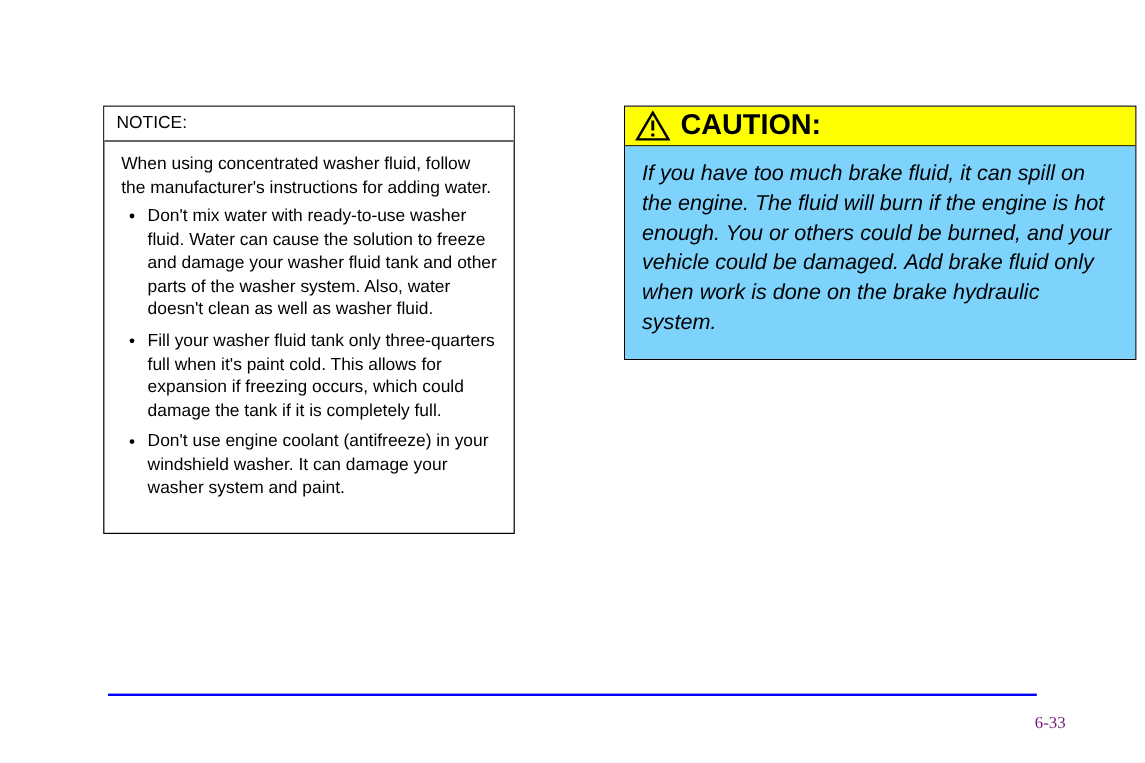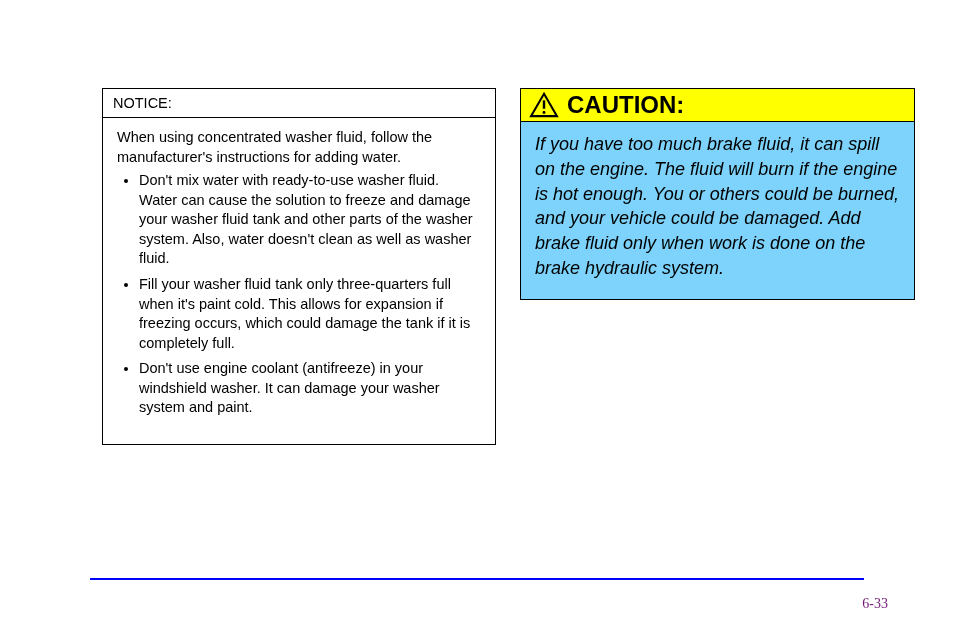--- a/index.html
+++ b/index.html
@@ -12,23 +12,23 @@
     background: #fff;
     position: relative;
   }
   .page {
     position: relative;
     width: 954px;
     height: 636px;
   }
   .left-box {
     position: absolute;
-    left: 102px;
+    left: 86px;
     top: 88px;
-    width: 394px;
+    width: 343px;
     border: 1.5px solid #000;
   }
   .left-box-header {
     border-bottom: 1.5px solid #000;
     padding: 6px 10px;
     font-size: 14.5px;
     background: #fff;
   }
   .left-box-body {
     padding: 10px 14px 20px 14px;
@@ -44,21 +44,21 @@
     margin: 4px 0 0 0;
   }
   .left-box-body ul li {
     margin-bottom: 6px;
   }
 
   .caution-box {
     position: absolute;
     left: 520px;
     top: 88px;
-    width: 395px;
+    width: 427px;
     border: 1.5px solid #000;
   }
   .caution-header {
     background: #ffff00;
     display: flex;
     align-items: center;
     padding: 2px 8px;
     font-size: 24px;
     font-weight: bold;
     font-family: Arial, Helvetica, sans-serif;

